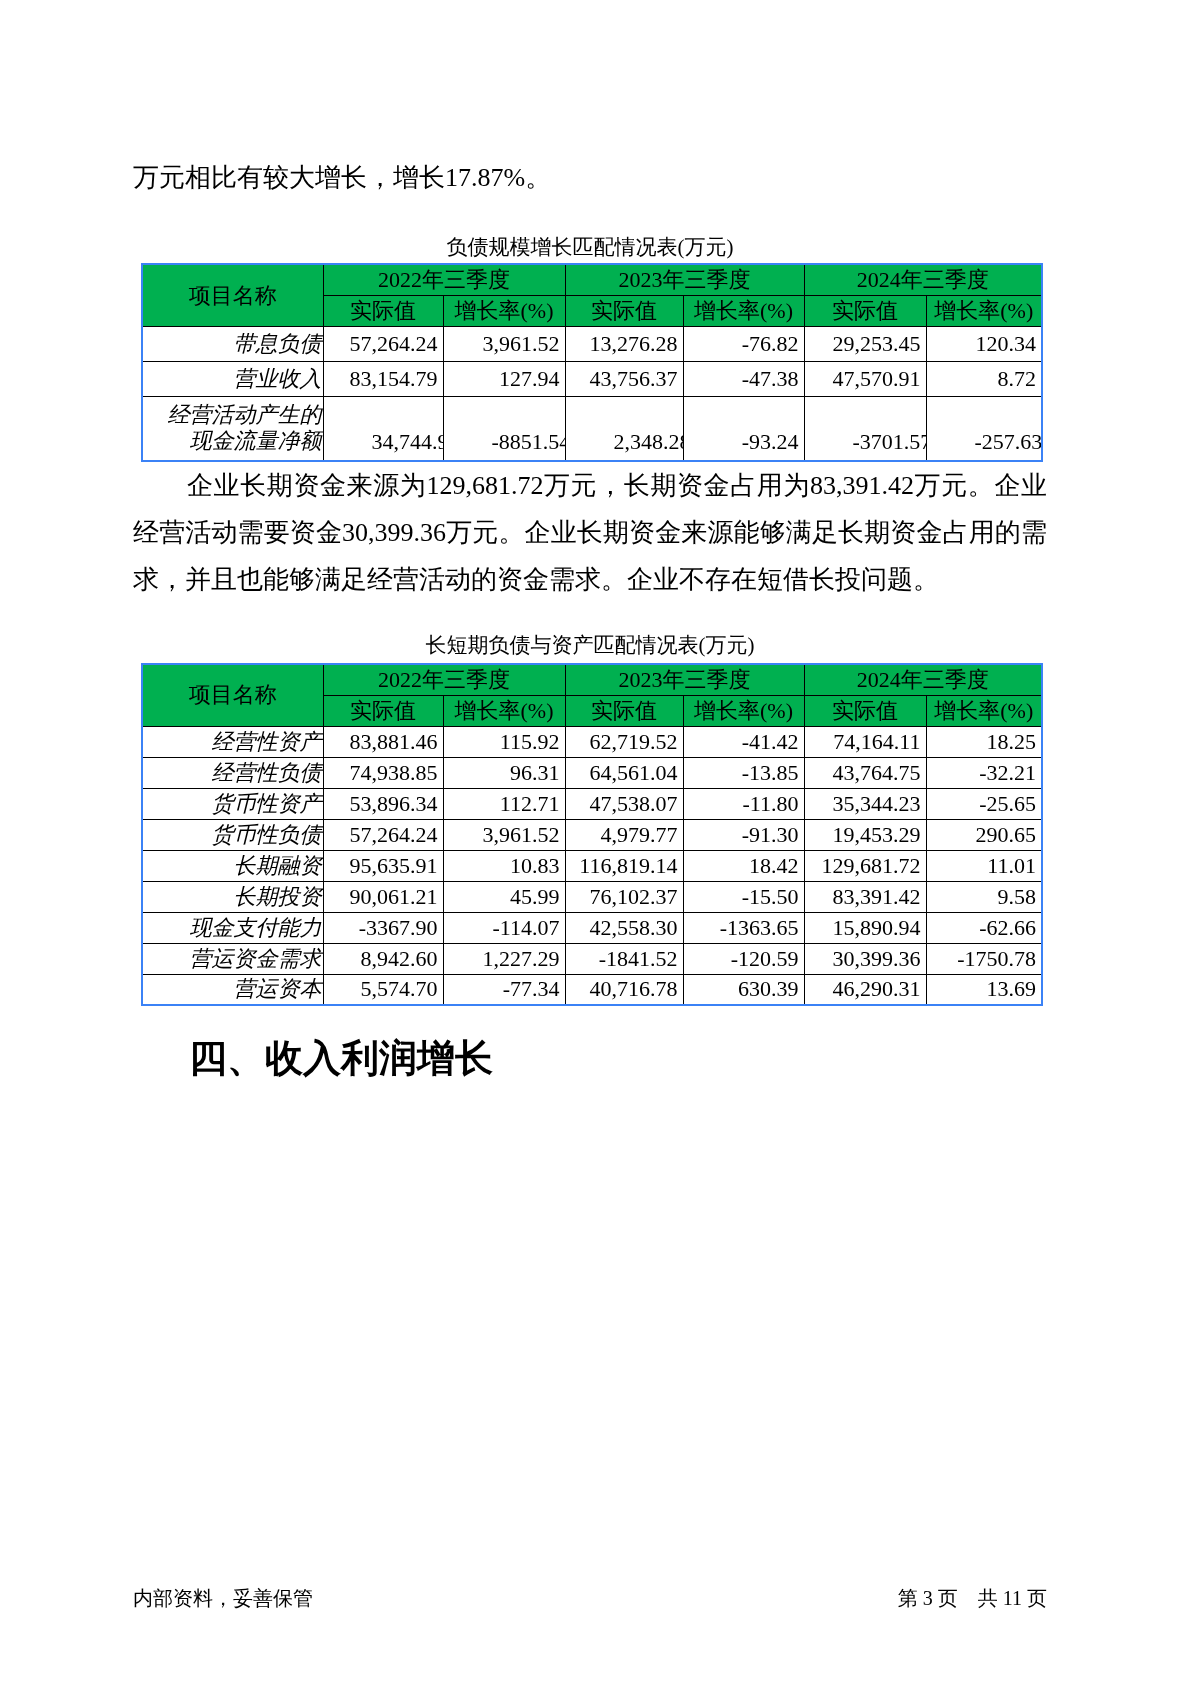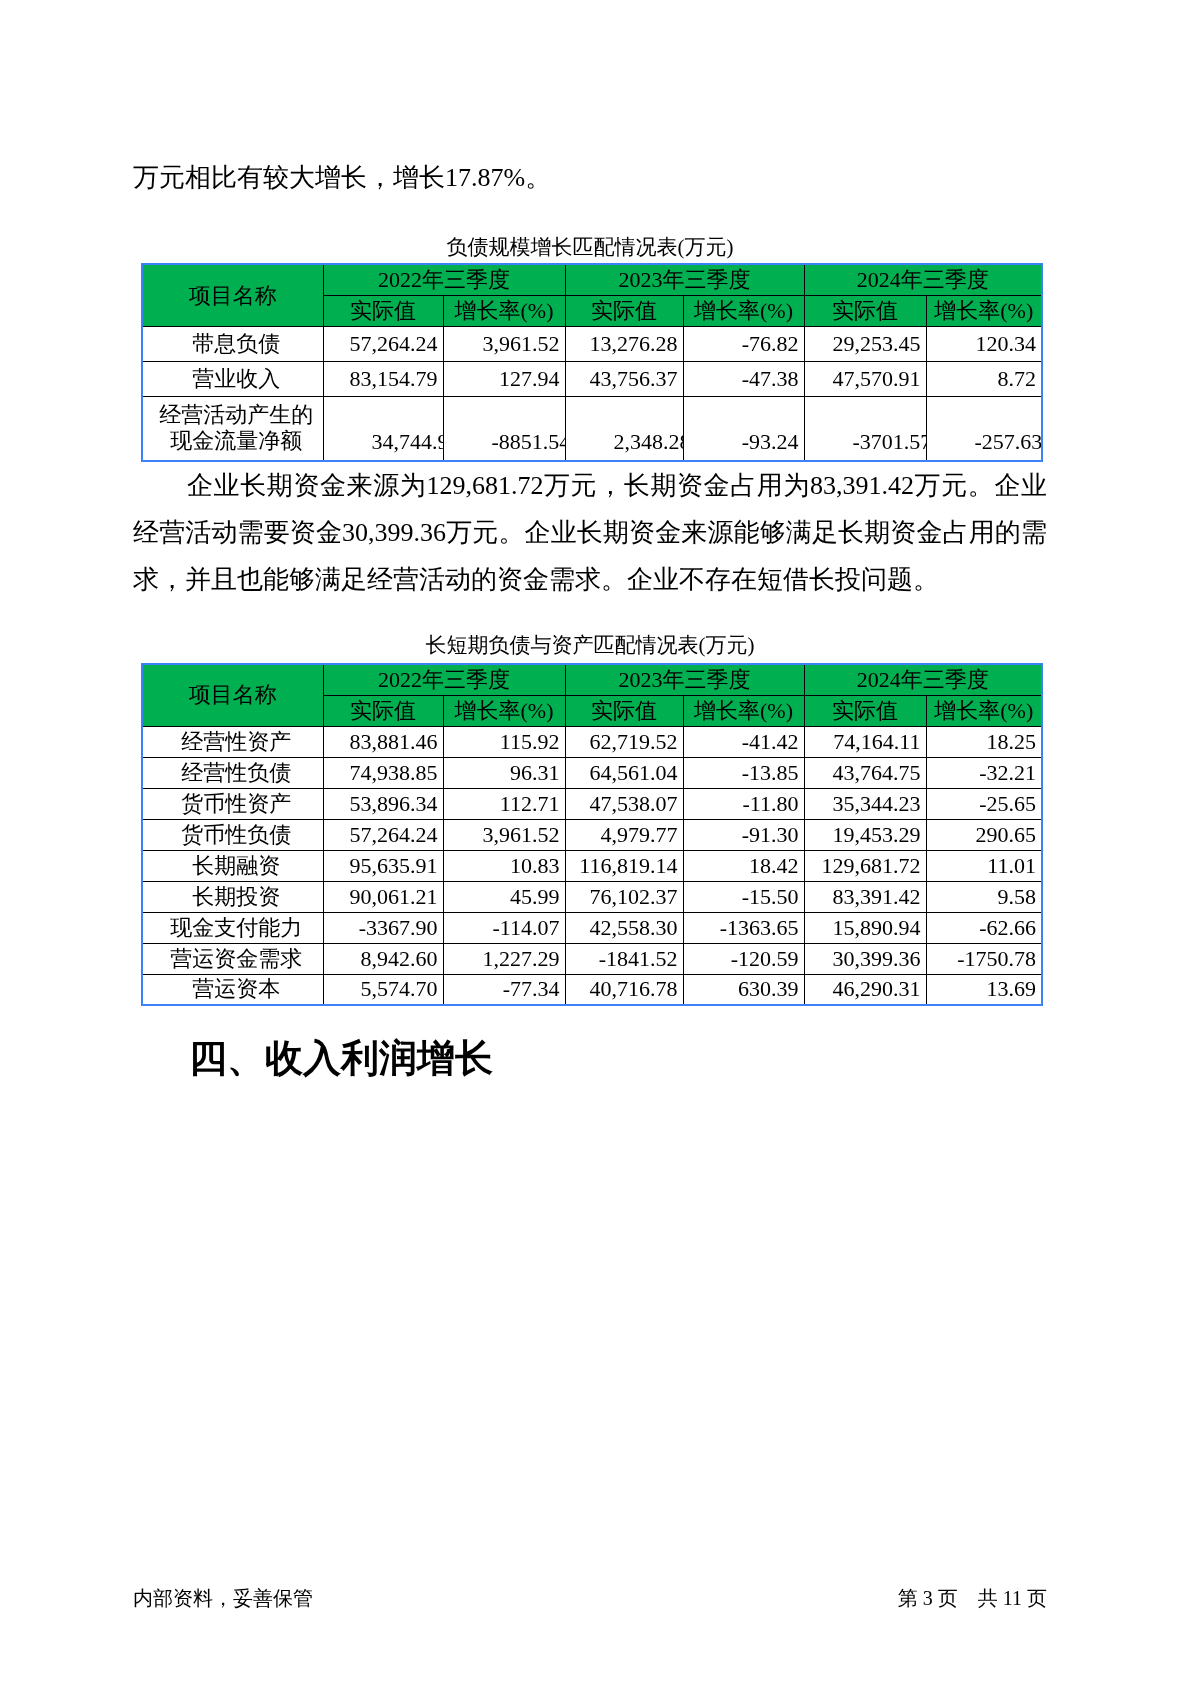--- a/index.html
+++ b/index.html
@@ -55,21 +55,21 @@
     border: 1px solid #000;
     overflow: hidden;
   }
   table.data-table th {
     background: var(--header-green, #00B050);
     font-weight: normal;
     text-align: center;
     height: 29px;
     padding: 0 2px;
   }
-  td.name { text-align: center; padding-left: 8px; line-height: 26px; }
+  td.name { text-align: right; padding-left: 8px; line-height: 26px; font-style: italic; }
   td.num  { text-align: right; padding-right: 5px; }
   .t1 td { height: 35px; }
   .t1 tr.tall td { height: 64px; }
   .t1 tr.tall td.num { vertical-align: bottom; padding-bottom: 5px; padding-left: 48px; }
   .t2 td { height: 31px; }
   h2.section-heading {
     margin: 35px 0 0 56px;
     font-family: "Liberation Sans", "DejaVu Sans", sans-serif;
     font-size: 38px;
     line-height: 34px;

